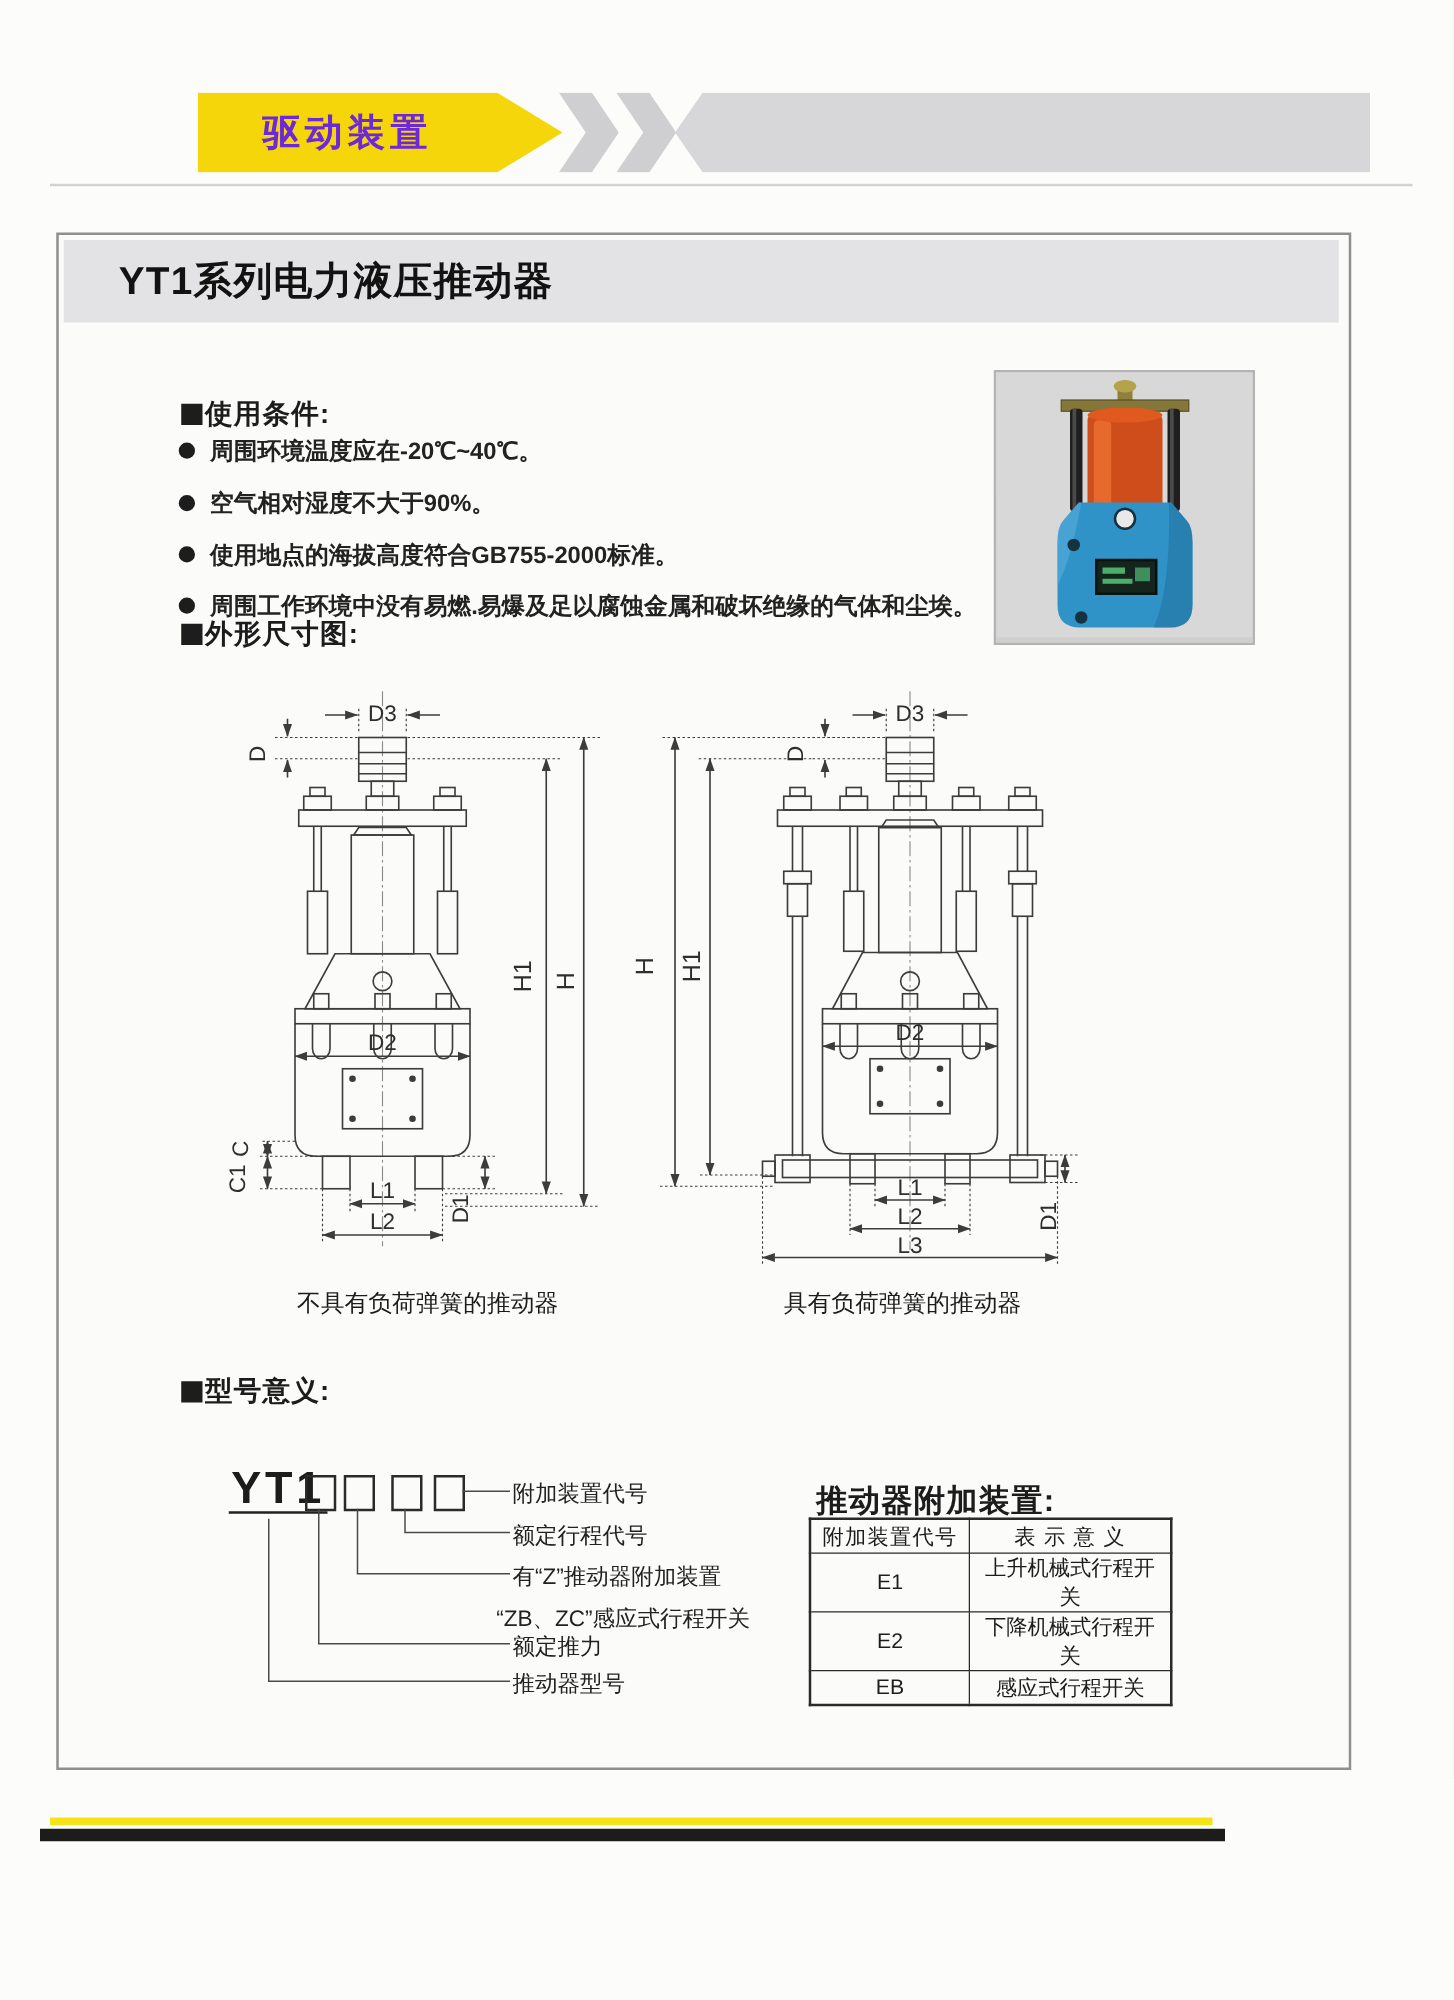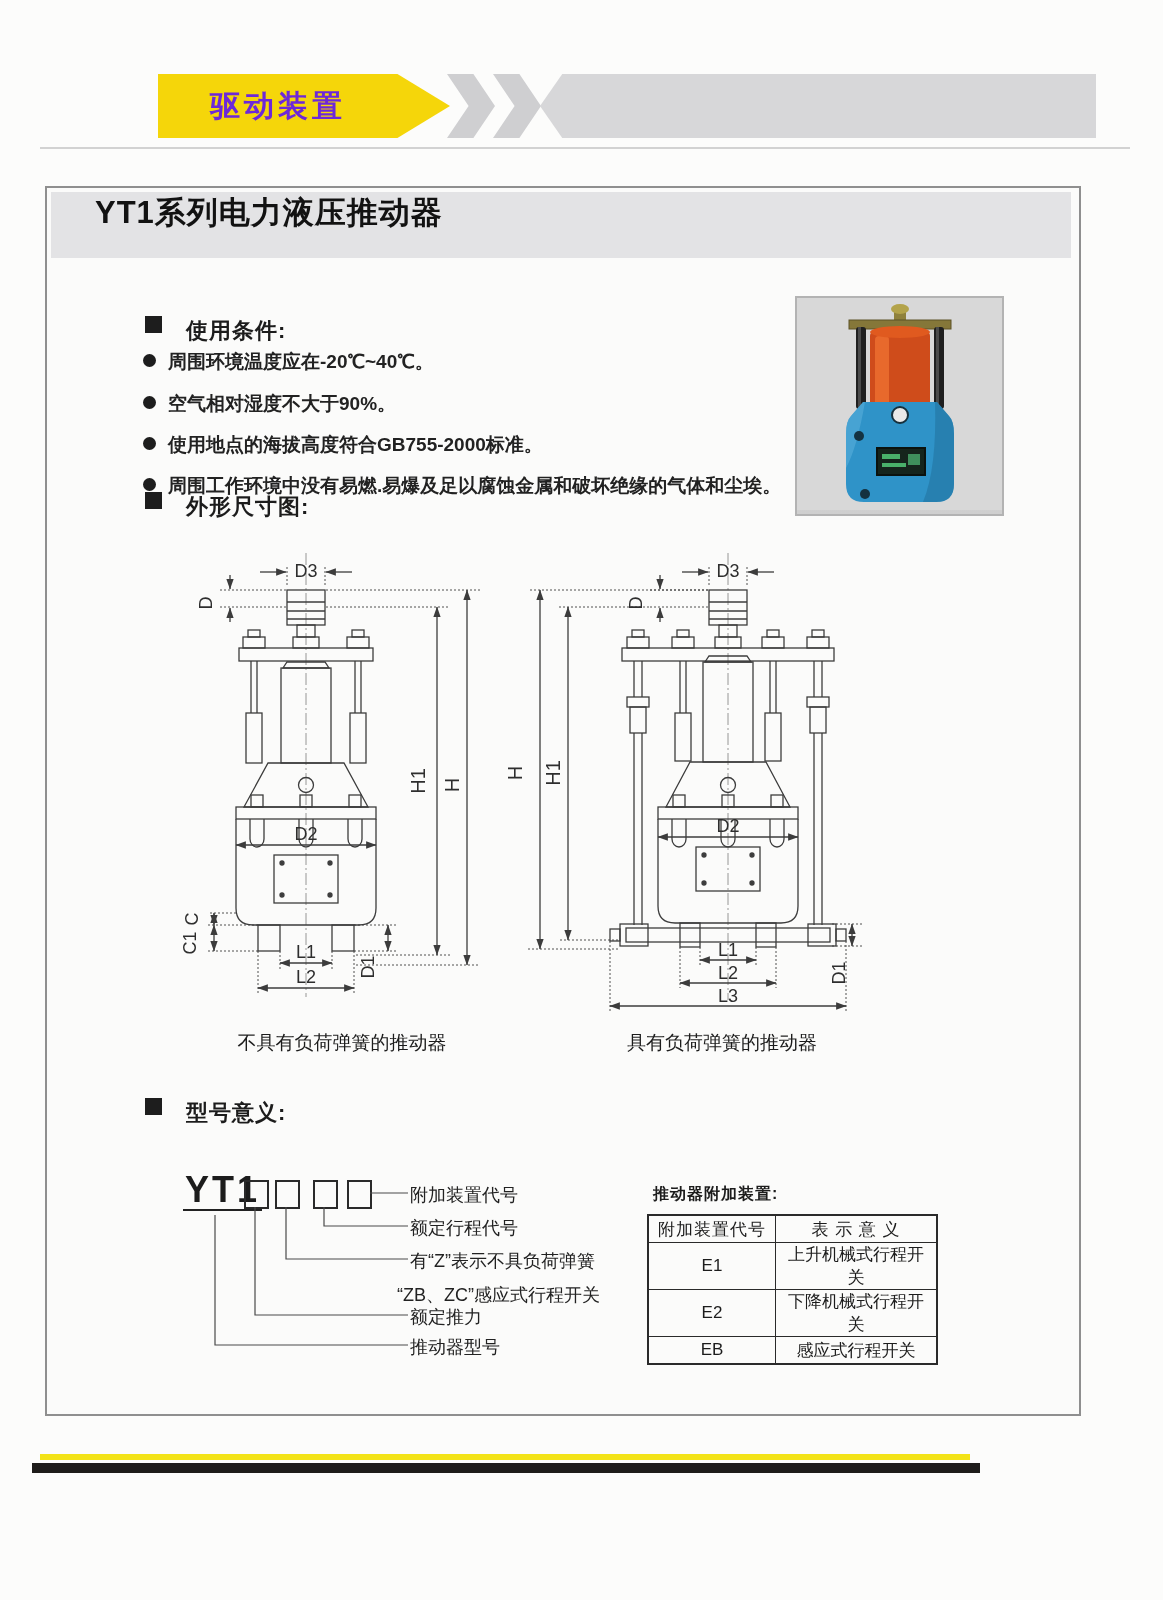--- a/index.html
+++ b/index.html
@@ -11,41 +11,41 @@
           clip-path:polygon(0 0,82% 0,100% 50%,82% 100%,0 100%);
           display:flex;align-items:center;}
   .banner-label{font-size:30px;font-weight:bold;letter-spacing:4px;color:#6d28d9;padding-left:52px;}
   .chev{top:74px;width:48px;height:64px;background:#cfcfd1;
         clip-path:polygon(0 0,55% 0,100% 50%,55% 100%,0 100%,45% 50%);}
   .band{left:540px;top:74px;width:556px;height:64px;background:#d7d7d9;
         clip-path:polygon(4% 0,100% 0,100% 100%,4% 100%,0 50%);}
   .hr-top{left:40px;top:147px;width:1090px;height:2px;background:#d2d2d2;}
   
   .mainbox{left:45px;top:186px;width:1032px;height:1226px;border:2px solid #8f8f8f;background:#fbfbfa;}
-  .titlebar{left:51px;top:192px;width:1020px;height:66px;background:#e3e3e5;display:flex;}
+  .titlebar{left:51px;top:192px;width:1020px;height:66px;background:#e3e3e5;display:flex;align-items:center;}
   .titlebar span{font-size:31px;font-weight:bold;color:#121212;padding-left:44px;letter-spacing:1px;}
   
-  .sec-head{display:flex;gap:24px;}
+  .sec-head{display:flex;align-items:center;gap:2px;}
   .sq{width:17px;height:17px;background:#1d1d1d;flex:0 0 auto;}
   .sec-head b{font-size:22px;letter-spacing:1px;}
   .cond-row{display:flex;align-items:flex-start;gap:12px;width:640px;}
   .dot{width:13px;height:13px;border-radius:50%;background:#1d1d1d;margin-top:4px;flex:0 0 auto;}
   .cond-row span{font-size:19px;line-height:23px;color:#222;font-weight:bold;}
   
   .photo{left:795px;top:296px;width:205px;height:216px;border:2px solid #b3b3b3;
          background:linear-gradient(#dcdcdc,#cfcfcf);}
   
   .caption{font-size:19px;color:#1c1c1c;text-align:center;width:300px;}
   
   .yt1{font-size:36px;font-weight:bold;letter-spacing:3px;border-bottom:2px solid #222;
        padding:0 2px 1px 2px;line-height:36px;}
   .mbox{width:21px;height:25px;border:2px solid #2a2a2a;background:transparent;}
   .branch{font-size:18px;color:#222;white-space:nowrap;}
   
-  .att-head{font-size:16px;font-weight:bold;letter-spacing:1px;}
+  .att-head{font-size:25px;font-weight:bold;letter-spacing:1px;}
   table.att{border-collapse:collapse;border:2px solid #2a2a2a;background:#fbfbfa;}
   table.att td,table.att th{border:1px solid #2a2a2a;font-size:17px;font-weight:normal;
        text-align:center;height:26px;padding:0 4px;color:#1c1c1c;}
   table.att th{letter-spacing:1px;}
   .c1{width:118px;} .c2{width:152px;}
   
   .stripe-y{left:40px;top:1454px;width:930px;height:6px;background:#f3e317;}
   .stripe-b{left:32px;top:1463px;width:948px;height:10px;background:#1e1c1a;}
   svg text{font-family:"Liberation Sans",sans-serif;}
 </style>
@@ -366,21 +366,21 @@
       <polyline points="220,38 258,38"></polyline>
       <polyline points="174,52 174,71 258,71"></polyline>
       <polyline points="136,52 136,104 258,104"></polyline>
       <polyline points="105,52 105,160 258,160"></polyline>
       <polyline points="65,60 65,190 258,190"></polyline>
     </g>
   </svg>
 
   <div class="abs branch" style="left:410px;top:1183px">附加装置代号</div>
   <div class="abs branch" style="left:410px;top:1216px">额定行程代号</div>
-  <div class="abs branch" style="left:410px;top:1249px">有“Z”表示不具负荷弹簧</div>
+  <div class="abs branch" style="left:410px;top:1249px">有“Z”推动器附加装置</div>
   <div class="abs branch" style="left:397px;top:1283px">“ZB、ZC”感应式行程开关</div>
   <div class="abs branch" style="left:410px;top:1305px">额定推力</div>
   <div class="abs branch" style="left:410px;top:1335px">推动器型号</div>
 
   <div class="abs att-head" style="left:653px;top:1184px">推动器附加装置:</div>
   <table class="abs att" style="left:647px;top:1214px">
     <tbody>
         <tr>
       <th class="c1">附加装置代号</th>
       <th class="c2">表 示 意 义</th>

